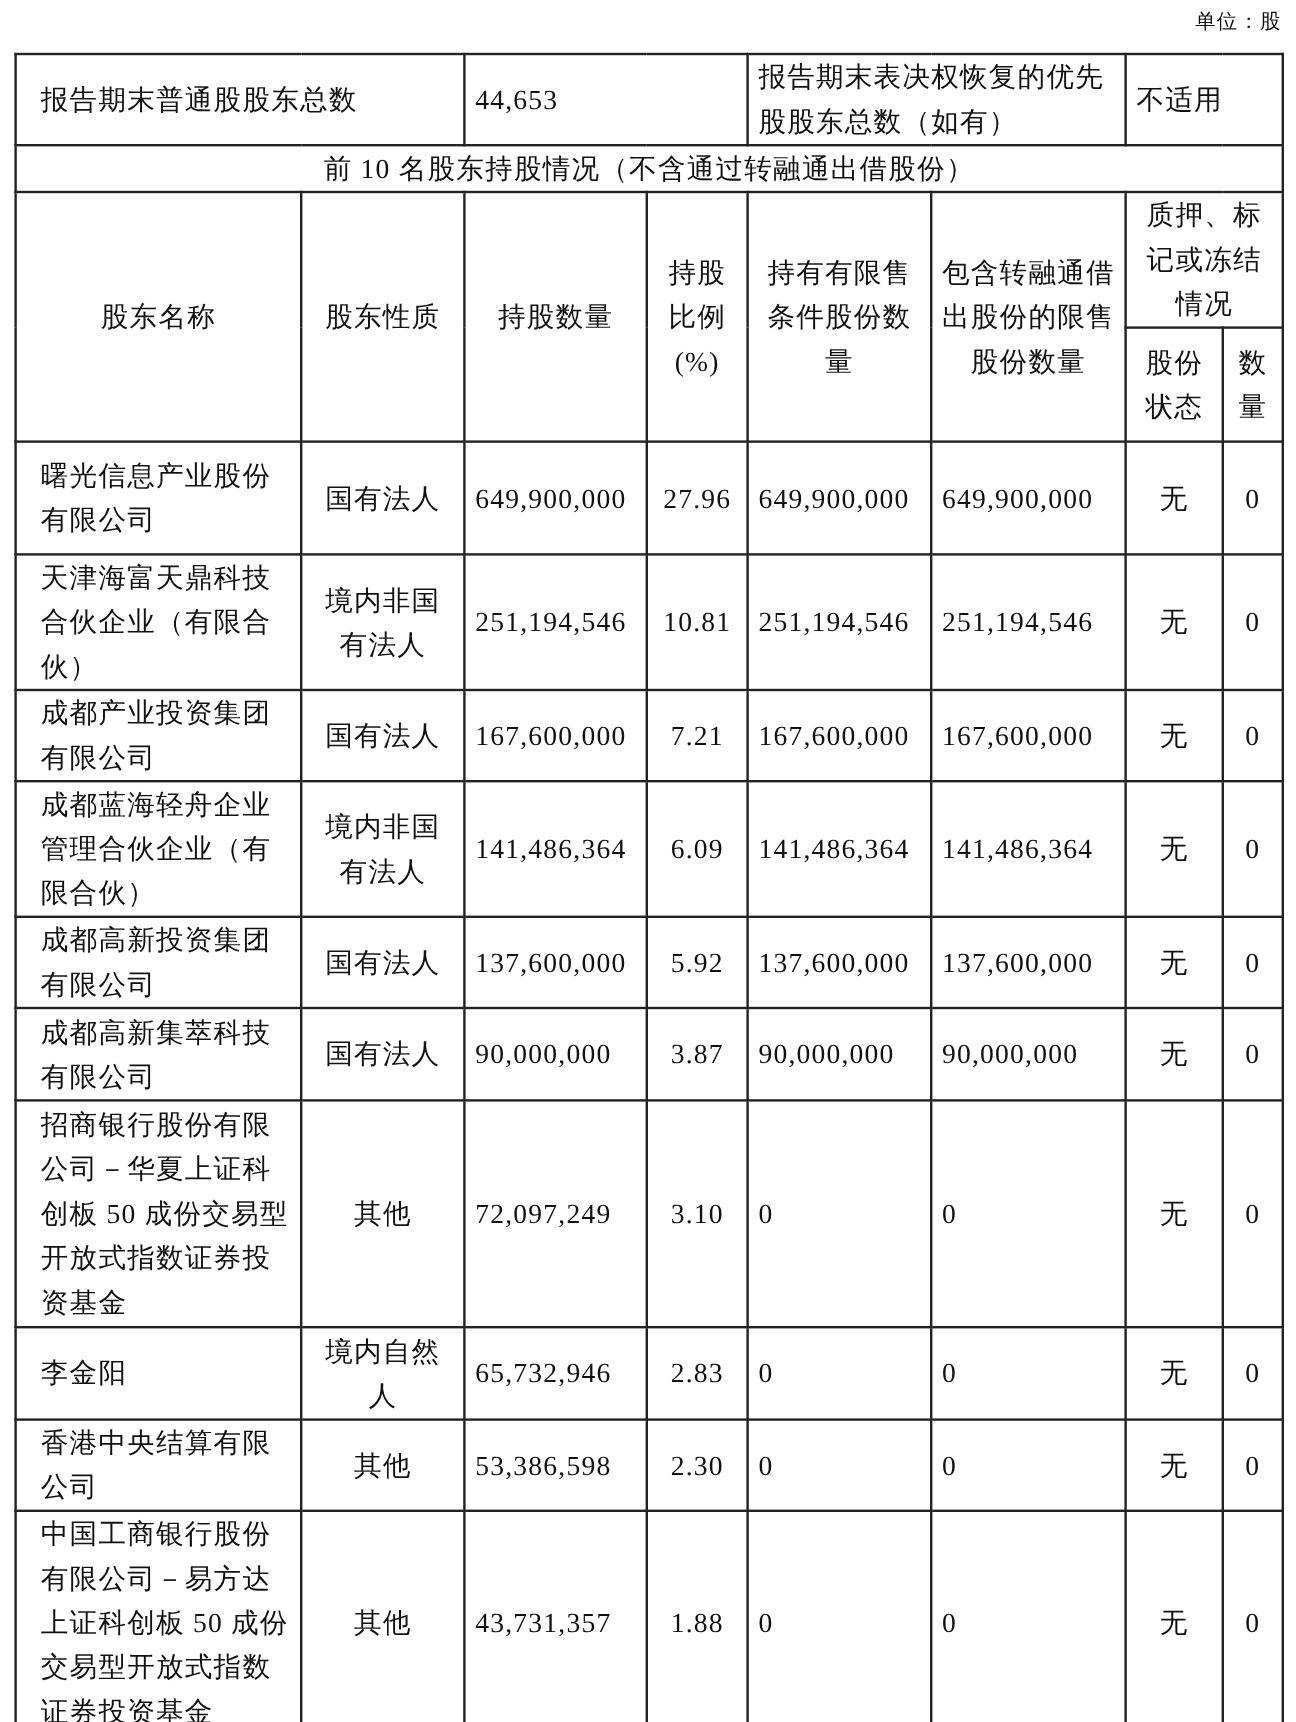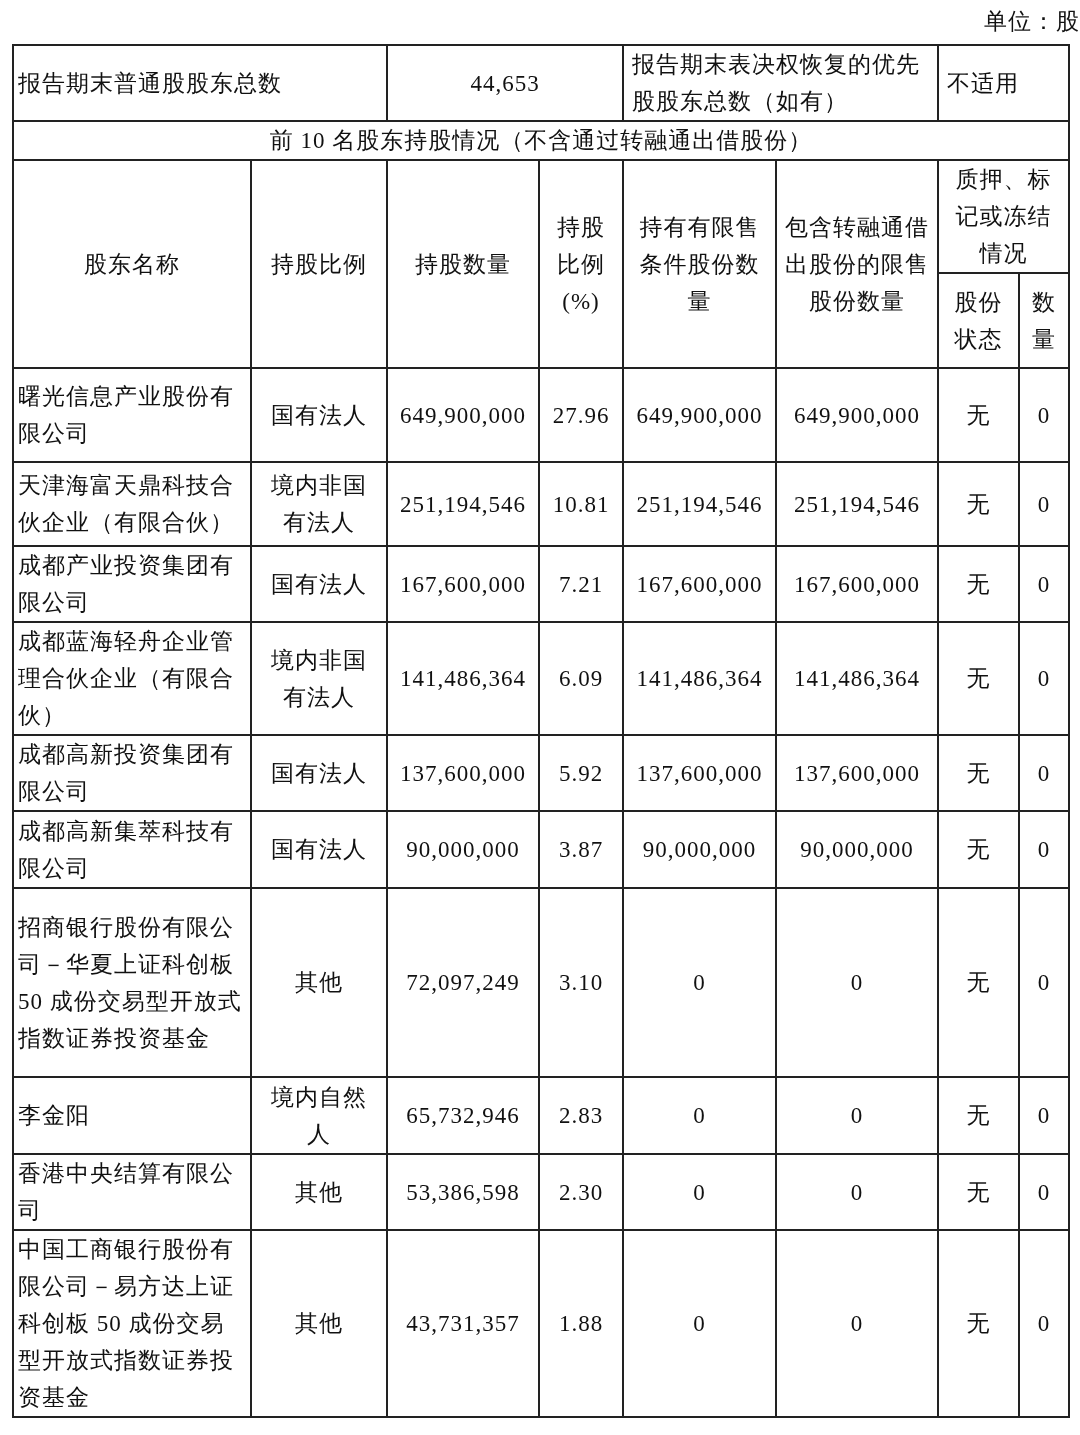--- a/index.html
+++ b/index.html
@@ -1,25 +1,25 @@
 <!DOCTYPE html>
 <html><head>
 <meta charset="utf-8">
 <style>
   html, body { margin:0; padding:0; background:#ffffff; }
   body { width:1080px; height:1435px; position:relative; overflow:hidden;
          font-family:"Liberation Serif","DejaVu Serif",serif; color:#111; }
-  .unit { position:absolute; right:0; top:6px; font-size:23px; letter-spacing:1px; }
+  .unit { position:absolute; right:12px; top:6px; font-size:17px; letter-spacing:1px; }
   table { position:absolute; left:12px; top:44px; border-collapse:collapse; table-layout:fixed; width:1056px; }
   td { border:2px solid #222; font-size:23px; line-height:37px; padding:0 8px; vertical-align:middle; letter-spacing:1px; }
   .c { text-align:center; }
-  .r { text-align:center; }
+  .r { text-align:left; }
   .l { text-align:left; }
   .hd td { line-height:37px; }
-  .name { padding-left:4px; padding-right:6px; }
+  .name { padding-left:20px; padding-right:6px; }
   .wrap { word-break:break-all; }
 </style>
 </head>
 <body>
 
 <div class="unit">单位：股</div>
 
 <table>
   <colgroup>
     <col style="width:238px">
@@ -36,21 +36,21 @@
     <td colspan="2" class="l name">报告期末普通股股东总数</td>
     <td colspan="2" class="r">44,653</td>
     <td colspan="2" class="l wrap">报告期末表决权恢复的优先股股东总数（如有）</td>
     <td colspan="2" class="l">不适用</td>
   </tr>
   <tr style="height:38px">
     <td colspan="8" class="c">前 10 名股东持股情况（不含通过转融通出借股份）</td>
   </tr>
   <tr class="hd" style="height:112px">
     <td rowspan="2" class="c">股东名称</td>
-    <td rowspan="2" class="c">持股比例</td>
+    <td rowspan="2" class="c">股东性质</td>
     <td rowspan="2" class="c">持股数量</td>
     <td rowspan="2" class="c wrap">持股比例(%)</td>
     <td rowspan="2" class="c wrap">持有有限售条件股份数量</td>
     <td rowspan="2" class="c wrap">包含转融通借出股份的限售股份数量</td>
     <td colspan="2" class="c wrap">质押、标记或冻结情况</td>
   </tr>
   <tr class="hd" style="height:95px">
     <td class="c wrap">股份状态</td>
     <td class="c wrap" style="padding:0 4px">数量</td>
   </tr>

